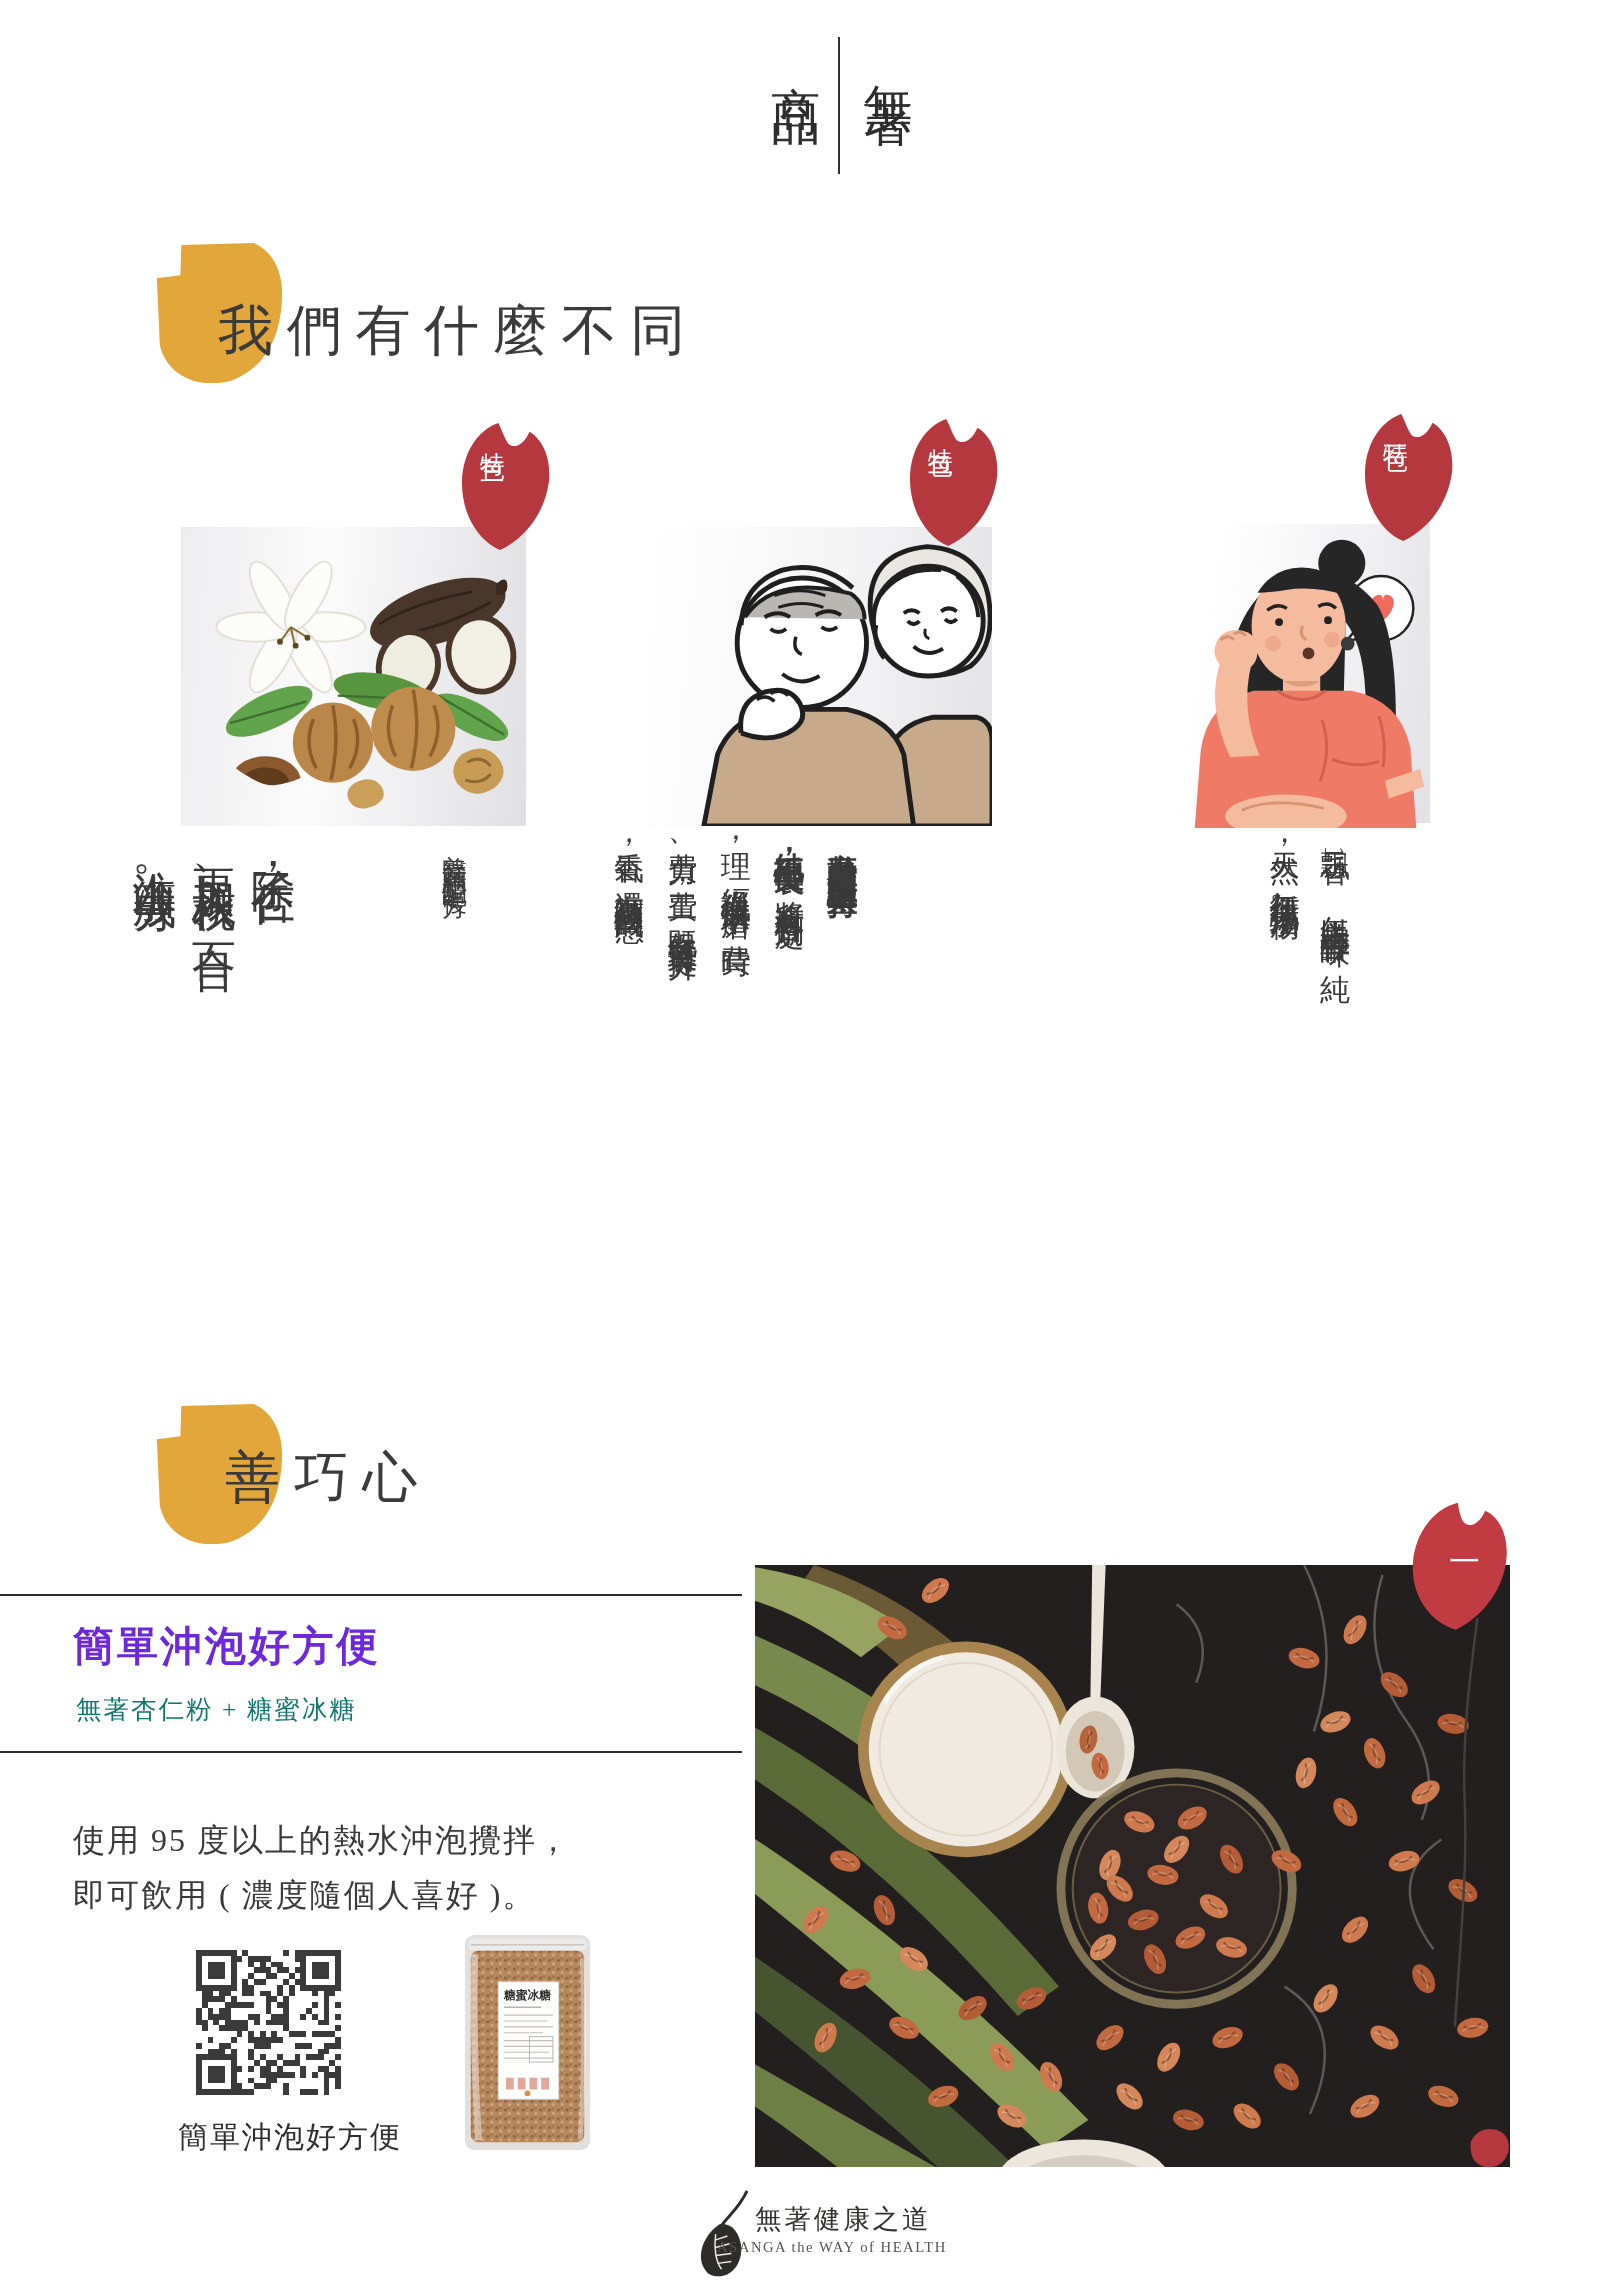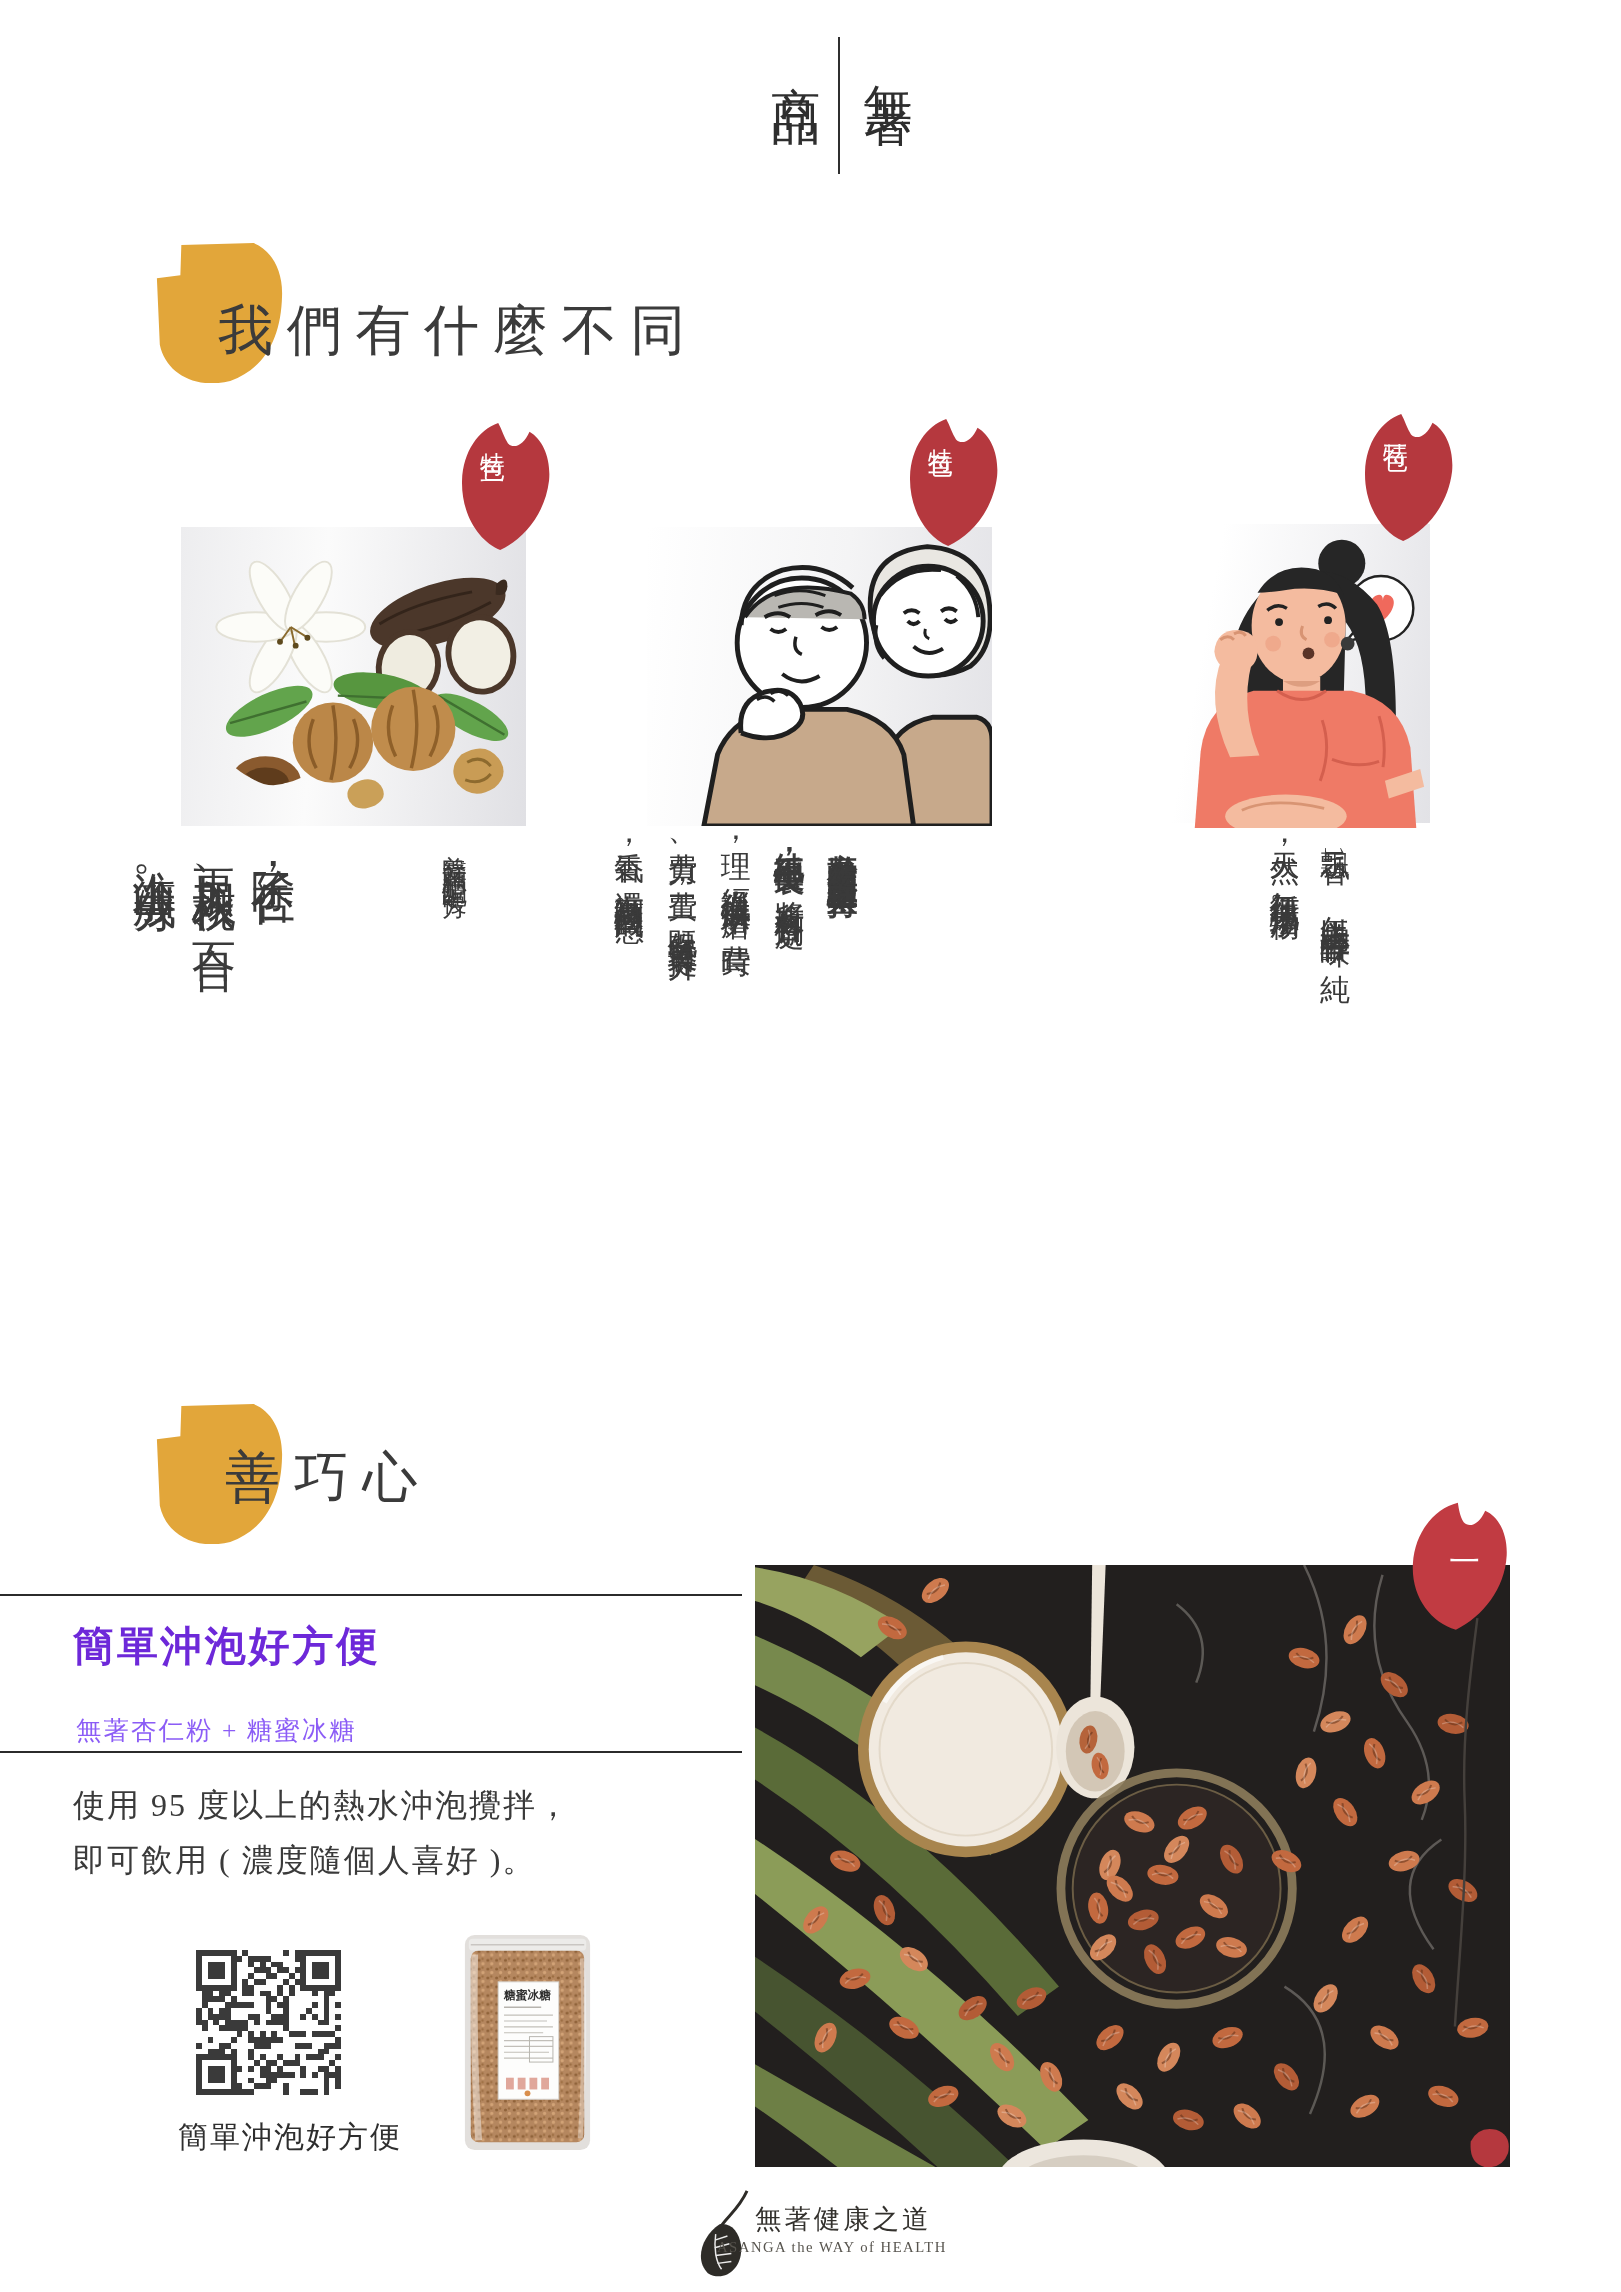--- a/index.html
+++ b/index.html
@@ -22,22 +22,22 @@
                font-size:24.5px;letter-spacing:4.9px;color:#fff;}
   
   .vt-small{font-size:24.5px;letter-spacing:4.9px;}
   .vt-large{font-size:44px;letter-spacing:4.9px;line-height:1.35;}
   .vt-body{font-size:30px;letter-spacing:2.9px;line-height:1.78;}
   .vt-body3{font-size:30px;letter-spacing:2.9px;line-height:1.68;}
   .bold{font-weight:bold;}
   
   .rule{height:2px;background:#2b2b2b;}
   .card-title{font-size:41px;font-weight:bold;letter-spacing:2.9px;color:#6d28d9;}
-  .card-subtitle{font-size:25.5px;letter-spacing:2px;color:#8b5cf6;margin-top:21px;}
-  .body-line{font-size:32px;letter-spacing:2px;color:#3a3a3a;}
+  .card-subtitle{font-size:25.5px;letter-spacing:2px;color:#0f766e;}
+  .body-line{font-size:32px;letter-spacing:2px;color:#3a3a3a;margin-top:35px;}
   .qr-caption{font-size:30px;letter-spacing:2px;color:#2e2e2e;}
   .photo{width:755px;height:602px;overflow:hidden;background:#221f1e;}
   .badge-one{font-size:31px;color:#ffffff;}
   
   .footer-cn{font-size:26.5px;letter-spacing:2.9px;color:#33312d;}
   .footer-en{font-size:14.7px;letter-spacing:1.5px;color:#57544e;}
 </style>
 </head>
 <body>
 

